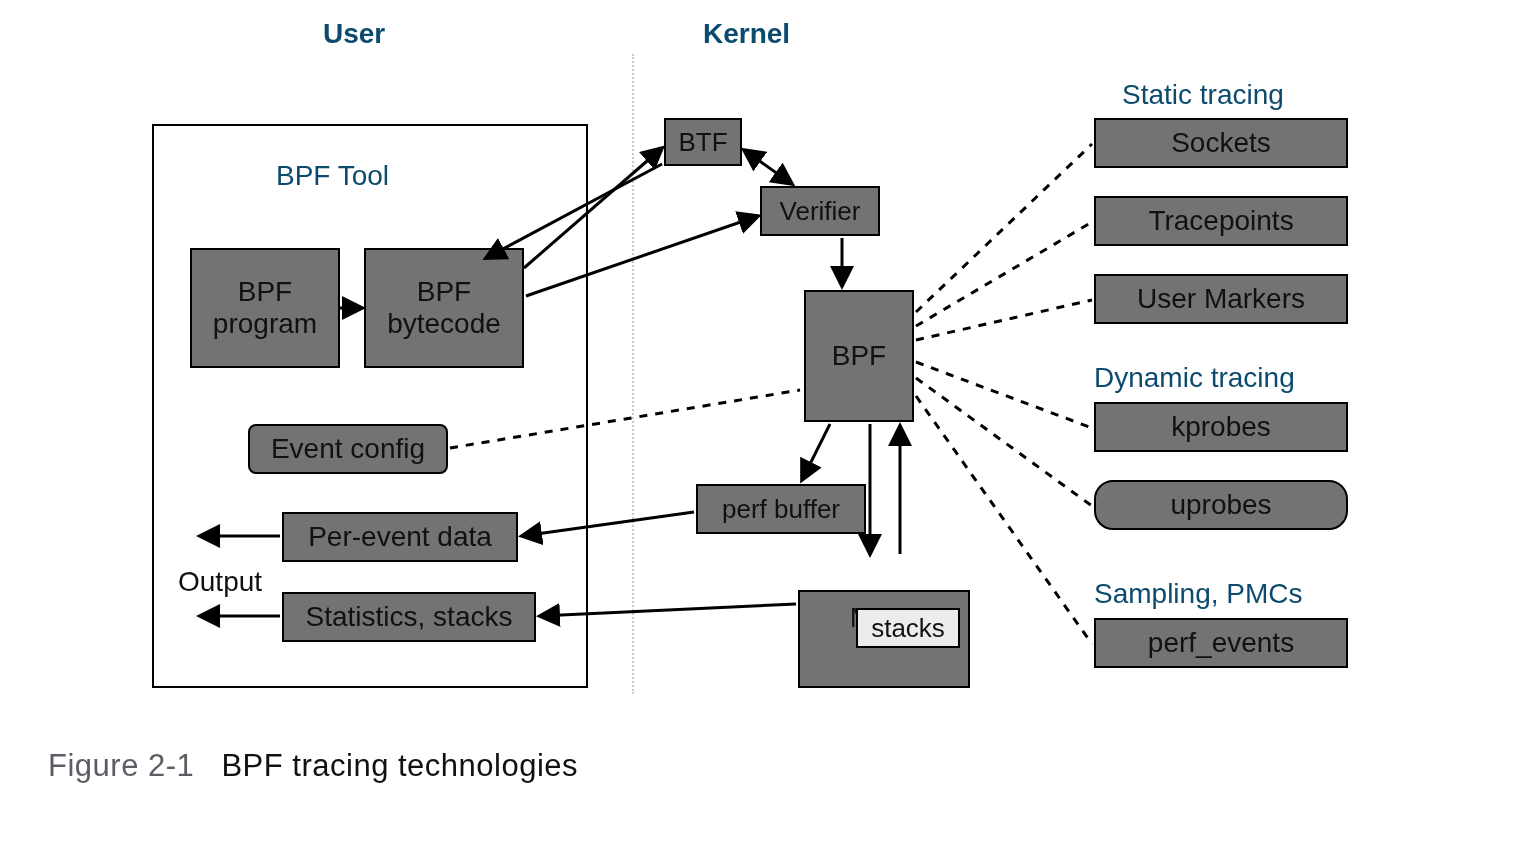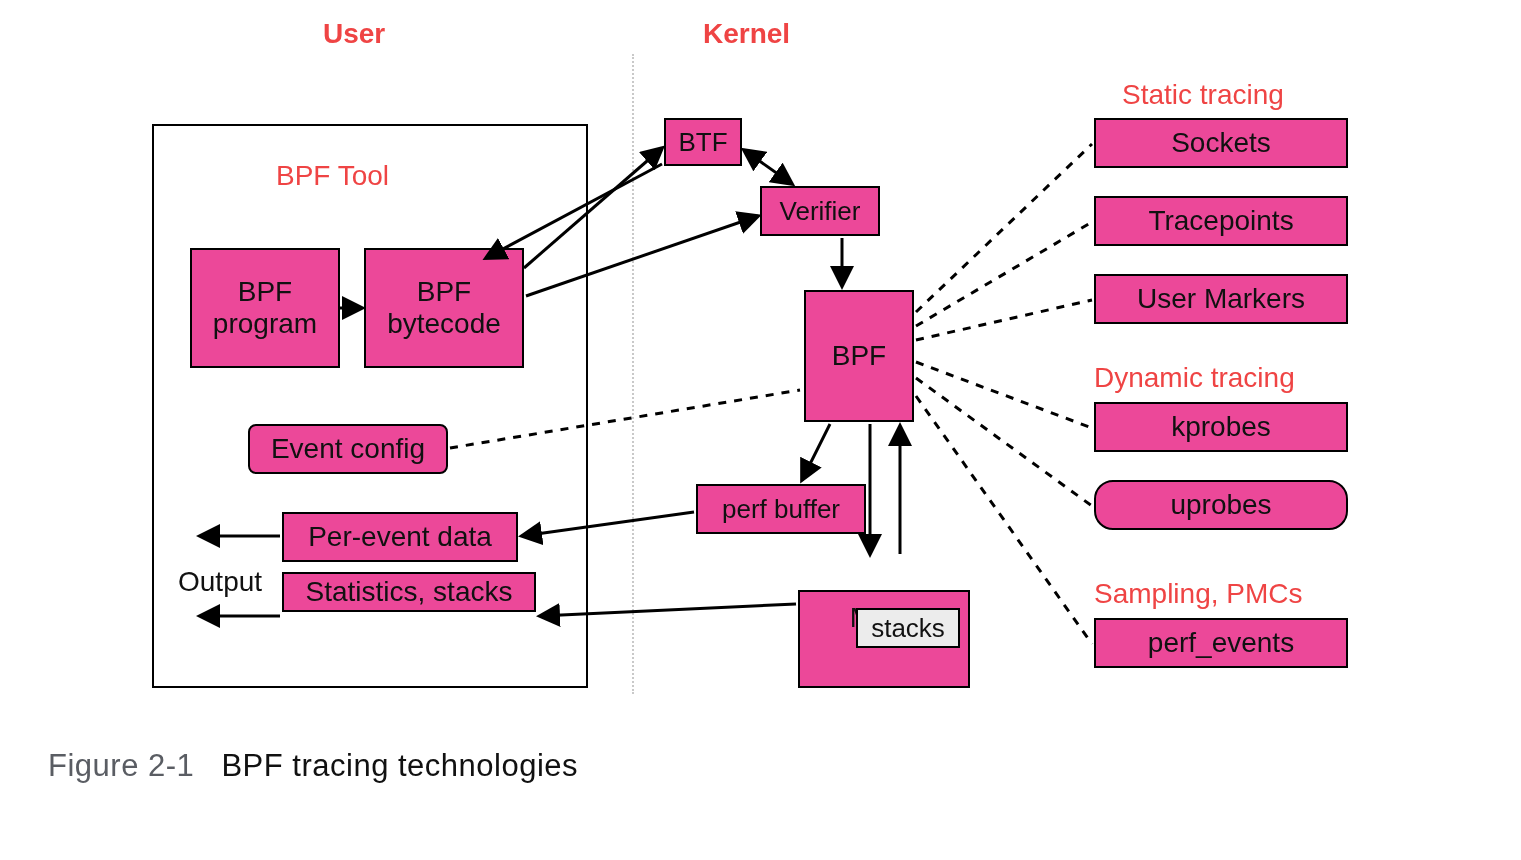--- a/index.html
+++ b/index.html
@@ -13,27 +13,27 @@
   }
   .stage {
     position: relative;
     width: 1521px;
     height: 860px;
   }
   svg { position: absolute; left: 0; top: 0; }
   .label {
     position: absolute;
     font-size: 28px;
-    color: #ef4444;
+    color: #0c4a6e;
     white-space: nowrap;
   }
   .label.bold { font-weight: 700; }
   .box {
     position: absolute;
-    background: #ec4899;
+    background: #737373;
     border: 2px solid #000;
     display: flex;
     align-items: center;
     justify-content: center;
     text-align: center;
     font-size: 28px;
     padding: 4px 10px;
     box-sizing: border-box;
   }
   .box.small { font-size: 26px; }
@@ -71,21 +71,21 @@
   <div class="container" style="left:152px; top:124px; width:432px; height:560px;"></div>
   <div class="label" style="left:276px; top:160px;">BPF Tool</div>
 
   <div class="box" style="left:190px; top:248px; width:150px; height:120px; white-space:pre-line;">BPF
 program</div>
   <div class="box" style="left:364px; top:248px; width:160px; height:120px; white-space:pre-line;">BPF
 bytecode</div>
 
   <div class="box" style="left:248px; top:424px; width:200px; height:50px;border-radius:8px;">Event config</div>
   <div class="box" style="left:282px; top:512px; width:236px; height:50px;">Per-event data</div>
-  <div class="box" style="left:282px; top:572px; width:254px; height:40px;">Statistics, stacks</div>
+  <div class="box" style="left:282px; top:592px; width:254px; height:50px;">Statistics, stacks</div>
   <div class="output-label" style="left:178px; top:566px;">Output</div>
 
   <div class="box small" style="left:664px; top:118px; width:78px; height:48px;">BTF</div>
   <div class="box small" style="left:760px; top:186px; width:120px; height:50px;">Verifier</div>
   <div class="box" style="left:804px; top:290px; width:110px; height:132px;">BPF</div>
   <div class="box small" style="left:696px; top:484px; width:170px; height:50px;">perf buffer</div>
 
   <div class="box" style="left:798px; top:590px; width:172px; height:98px; align-items:flex-start; padding-top:10px;">
     <span>Maps</span>
   </div>

